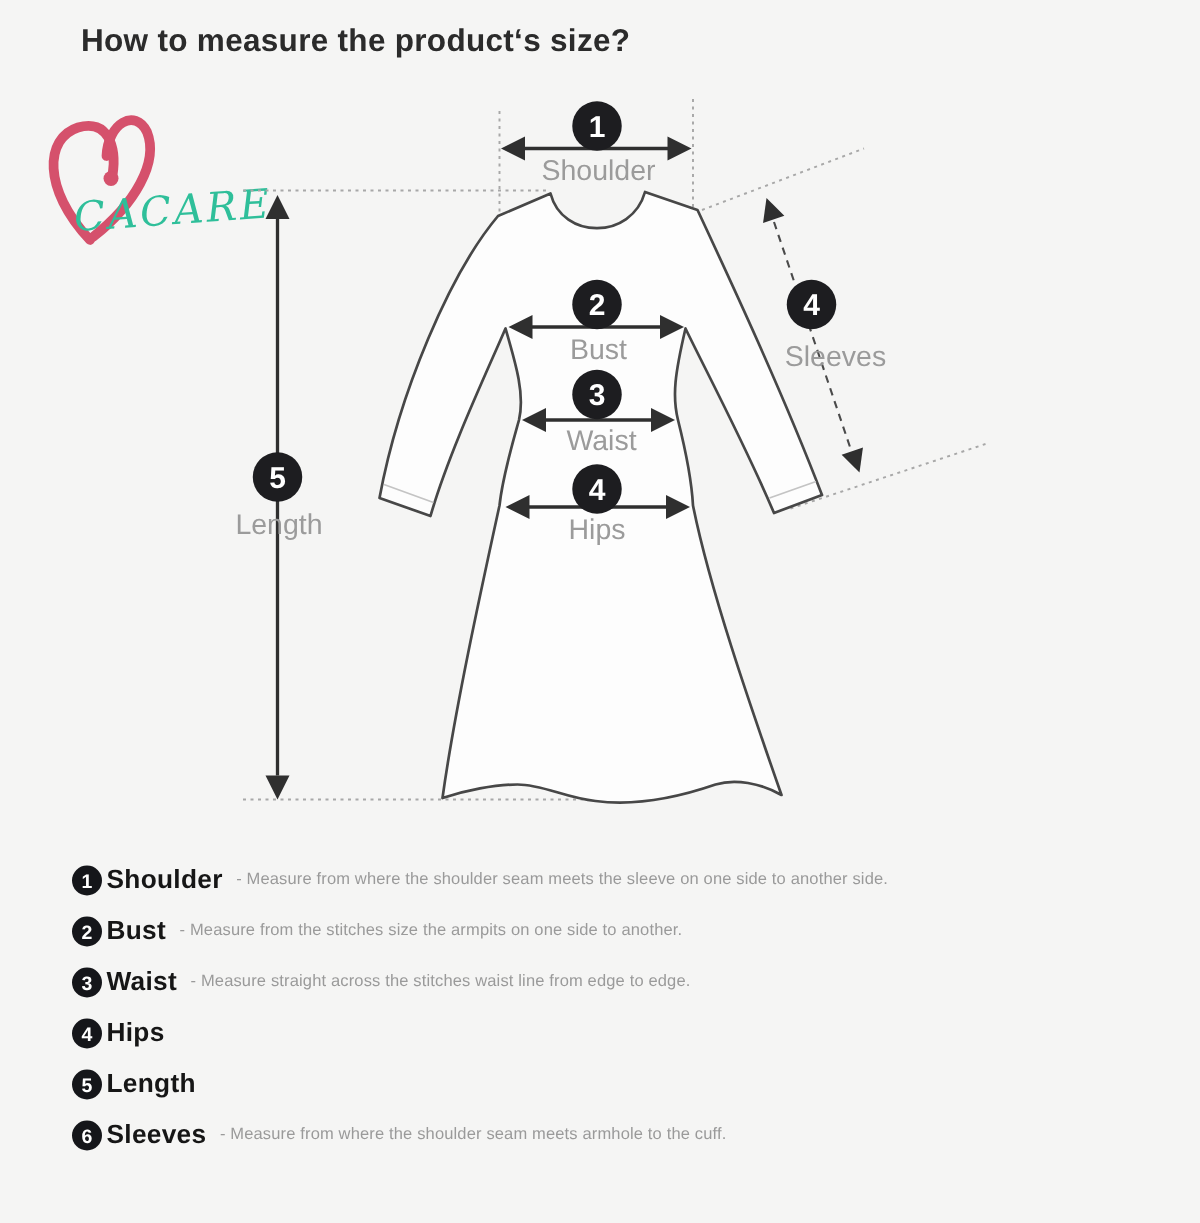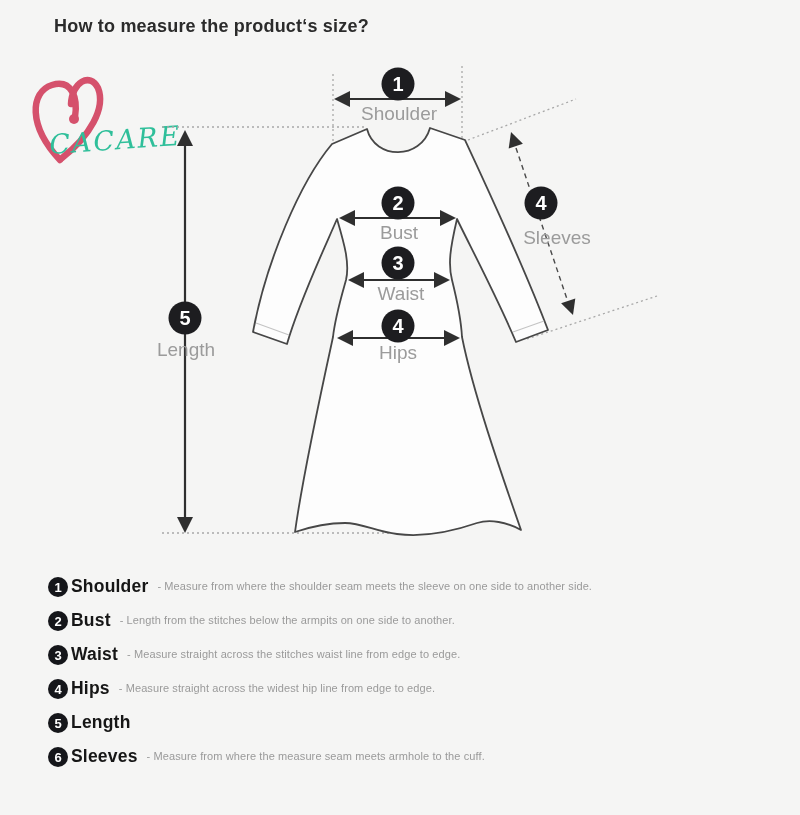--- a/index.html
+++ b/index.html
@@ -6,21 +6,21 @@
   body{
     width:800px;height:815px;
     background:#f5f5f4;
     font-family:"Liberation Sans","DejaVu Sans",sans-serif;
     overflow:hidden;position:relative;
     -webkit-font-smoothing:antialiased;
   }
   .page{position:relative;width:800px;height:815px;}
   .title{
     position:absolute;left:54px;top:16px;
-    font-size:18px;font-weight:700;color:#2b2b2b;letter-spacing:.2px;
+    font-size:21px;font-weight:700;color:#2b2b2b;letter-spacing:.2px;
   }
   .logo-svg{position:absolute;left:12px;top:62px;}
   .diagram-svg{position:absolute;left:0;top:52px;}
   .diagram-svg text.num{
     fill:#ffffff;font-size:20px;font-weight:700;
     font-family:"Liberation Sans","DejaVu Sans",sans-serif;
   }
   .diagram-svg text.lbl{
     fill:#9b9b9b;font-size:19px;
     font-family:"Liberation Sans","DejaVu Sans",sans-serif;
@@ -155,36 +155,35 @@
 
   <div class="legend">
     <div class="legend-row">
       <span class="badge">1</span>
       <span class="term">Shoulder</span>
       <span class="desc">- Measure from where the shoulder seam meets the sleeve on one side to another side.</span>
     </div>
     <div class="legend-row">
       <span class="badge">2</span>
       <span class="term">Bust</span>
-      <span class="desc">- Length from the stitches below the armpits on one side to another.</span>
+      <span class="desc">- Measure from the stitches size the armpits on one side to another.</span>
     </div>
     <div class="legend-row">
       <span class="badge">3</span>
       <span class="term">Waist</span>
       <span class="desc">- Measure straight across the stitches waist line from edge to edge.</span>
     </div>
     <div class="legend-row">
       <span class="badge">4</span>
       <span class="term">Hips</span>
-      <span class="desc">- Measure straight across the widest hip line from edge to edge.</span>
     </div>
     <div class="legend-row">
       <span class="badge">5</span>
       <span class="term">Length</span>
     </div>
     <div class="legend-row">
       <span class="badge">6</span>
       <span class="term">Sleeves</span>
-      <span class="desc">- Measure from where the measure seam meets armhole to the cuff.</span>
+      <span class="desc">- Measure from where the shoulder seam meets armhole to the cuff.</span>
     </div>
   </div>
 
 </div>
 
 </body></html>

